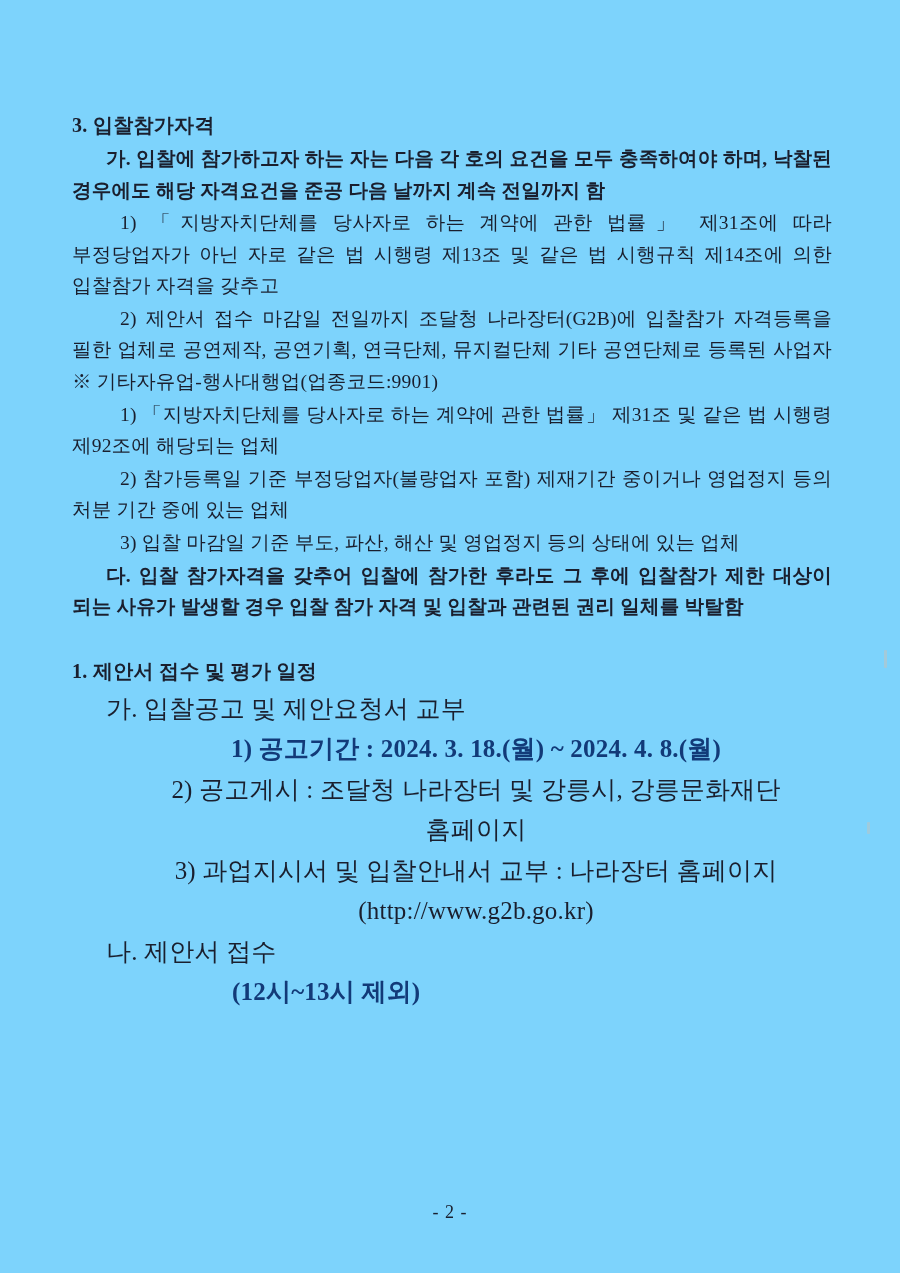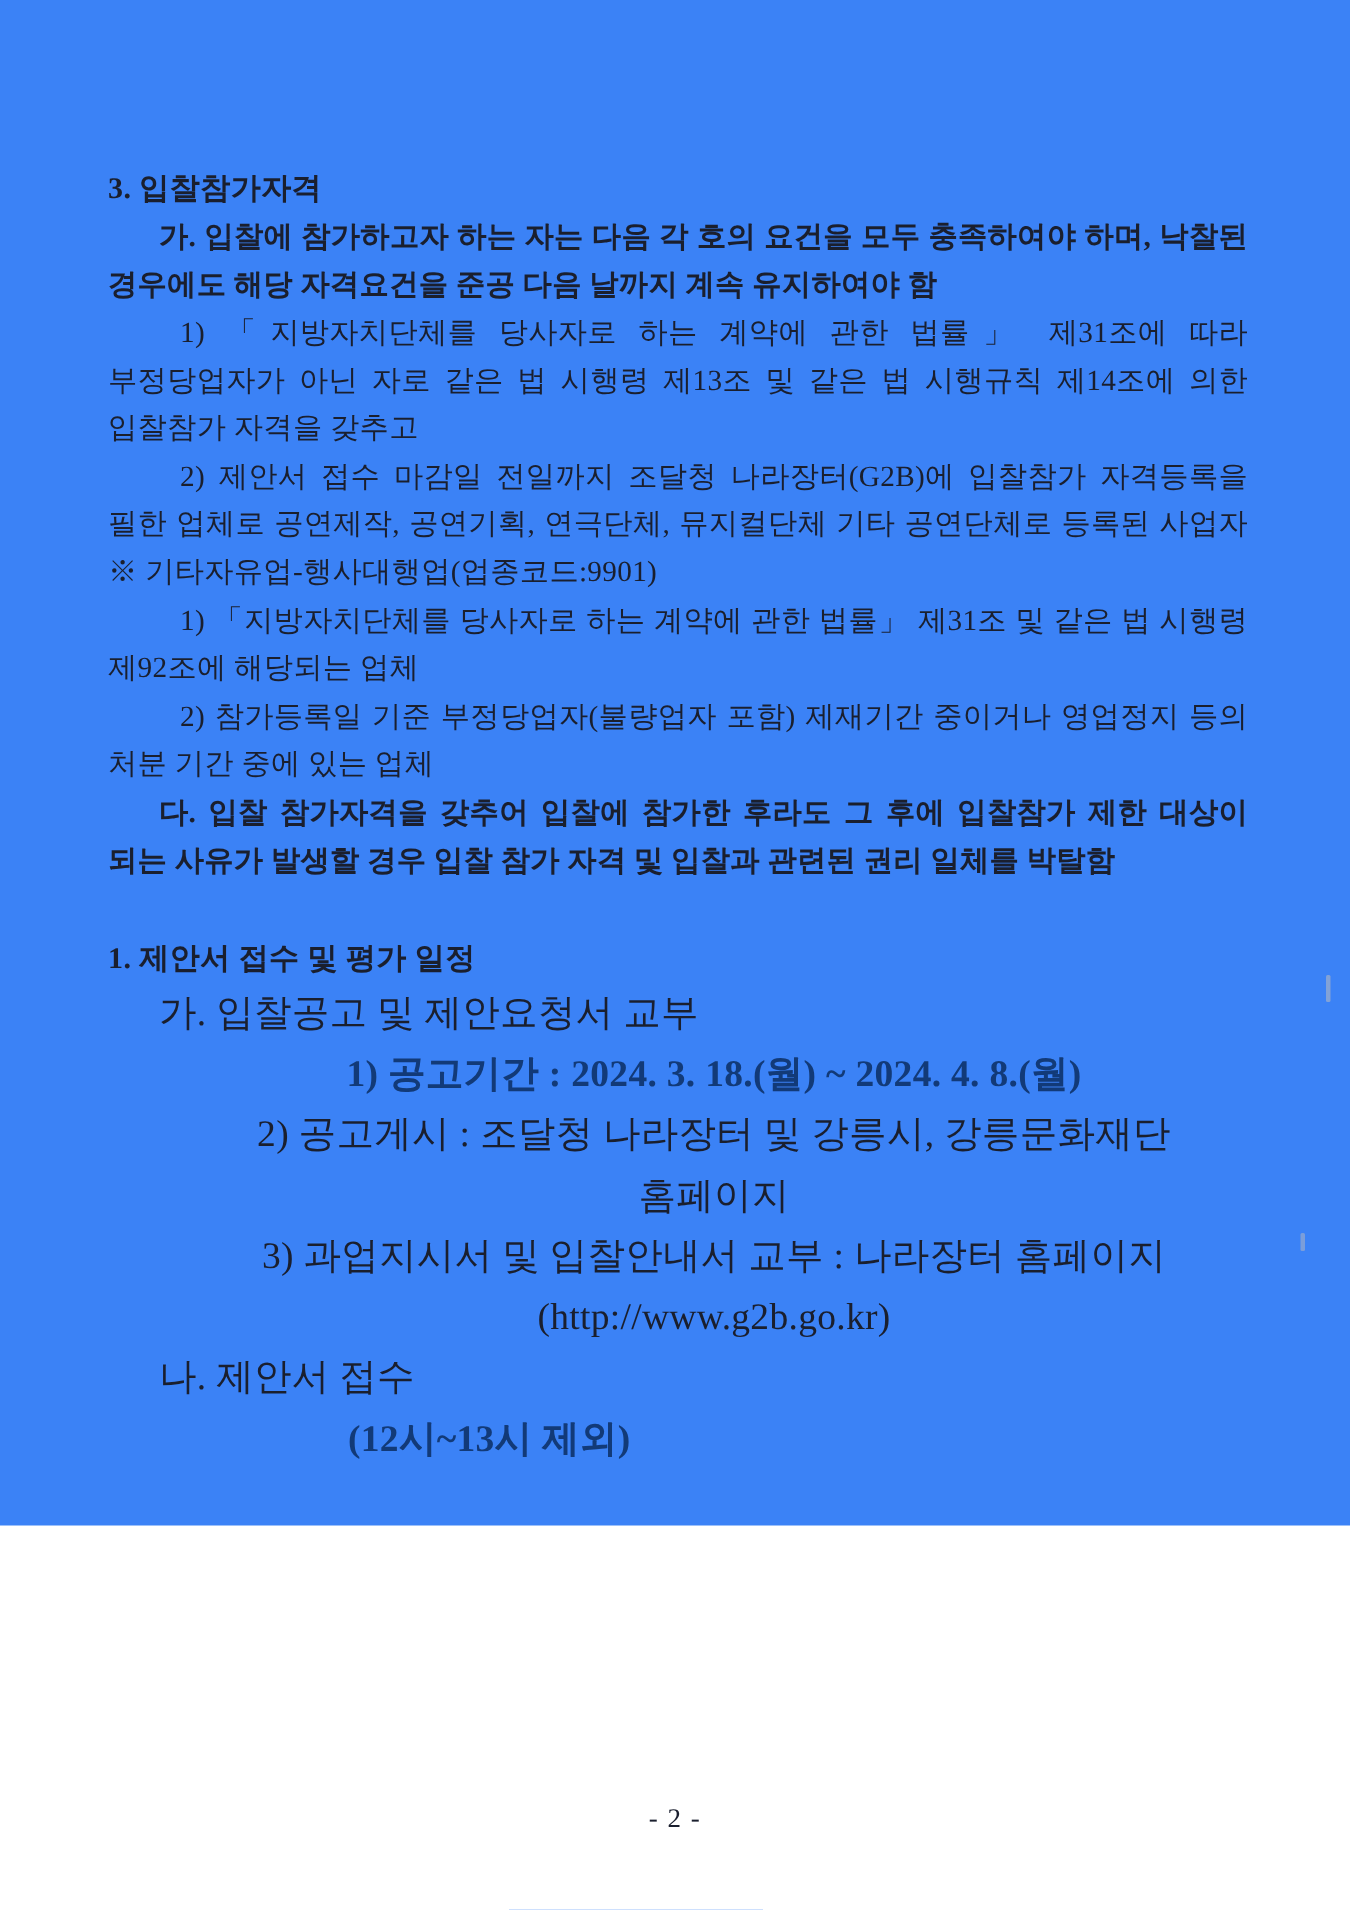--- a/index.html
+++ b/index.html
@@ -12,22 +12,22 @@
     height: 1273px;
     font-family: "Liberation Serif", "DejaVu Serif", serif;
     color: #1a1f2e;
     position: relative;
     overflow: hidden;
   }
   .page {
     position: absolute;
     top: 0; left: 0;
     width: 900px;
-    height: 1017px;
-    background: #3b82f6;
+    height: 1273px;
+    background: #7dd3fc;
   }
   .content {
     position: absolute;
     left: 72px;
     top: 112px;
     width: 760px;
   }
   
   .p {
     font-size: 19.5px;
@@ -82,31 +82,32 @@
 
 <div class="page">
 
   <div class="speck" style="left:884px; top:650px; width:3px; height:18px; border-radius:1px; opacity:.5;"></div>
   <div class="speck" style="left:867px; top:822px; width:3px; height:12px; border-radius:1px; opacity:.45;"></div>
 
   <div class="content">
 
     <div class="heading">3. 입찰참가자격</div>
 
-    <p class="p bold indent-1">가. 입찰에 참가하고자 하는 자는 다음 각 호의 요건을 모두 충족하여야 하며, 낙찰된 경우에도 해당 자격요건을 준공 다음 날까지 계속 유지하여야 함</p>
+    <p class="p bold indent-1">가. 입찰에 참가하고자 하는 자는 다음 각 호의 요건을 모두 충족하여야 하며, 낙찰된 경우에도 해당 자격요건을 준공 다음 날까지 계속 전일까지 함</p>
 
     <p class="p indent-2">1) 「지방자치단체를 당사자로 하는 계약에 관한 법률」 제31조에 따라 부정당업자가 아닌 자로 같은 법 시행령 제13조 및 같은 법 시행규칙 제14조에 의한 입찰참가 자격을 갖추고</p>
 
     <p class="p indent-2">2) 제안서 접수 마감일 전일까지 조달청 나라장터(G2B)에 입찰참가 자격등록을 필한 업체로 공연제작, 공연기획, 연극단체, 뮤지컬단체 기타 공연단체로 등록된 사업자 ※ 기타자유업-행사대행업(업종코드:9901)</p>
 
 
     <p class="p indent-2">1) 「지방자치단체를 당사자로 하는 계약에 관한 법률」 제31조 및 같은 법 시행령 제92조에 해당되는 업체</p>
 
     <p class="p indent-2">2) 참가등록일 기준 부정당업자(불량업자 포함) 제재기간 중이거나 영업정지 등의 처분 기간 중에 있는 업체</p>
 
+    <p class="p indent-2">3) 입찰 마감일 기준 부도, 파산, 해산 및 영업정지 등의 상태에 있는 업체</p>
 
     <p class="p bold indent-1">다. 입찰 참가자격을 갖추어 입찰에 참가한 후라도 그 후에 입찰참가 제한  대상이 되는 사유가 발생할 경우 입찰 참가 자격 및 입찰과 관련된 권리 일체를 박탈함</p>
 
     <div class="sec-gap"></div>
 
     <div class="heading">1. 제안서 접수 및 평가 일정</div>
 
     <p class="list-line pl-34">가. 입찰공고 및 제안요청서 교부</p>
 
     <p class="list-line pl-48 blue-bold">1) 공고기간 : 2024. 3. 18.(월) ~ 2024. 4. 8.(월)</p>

